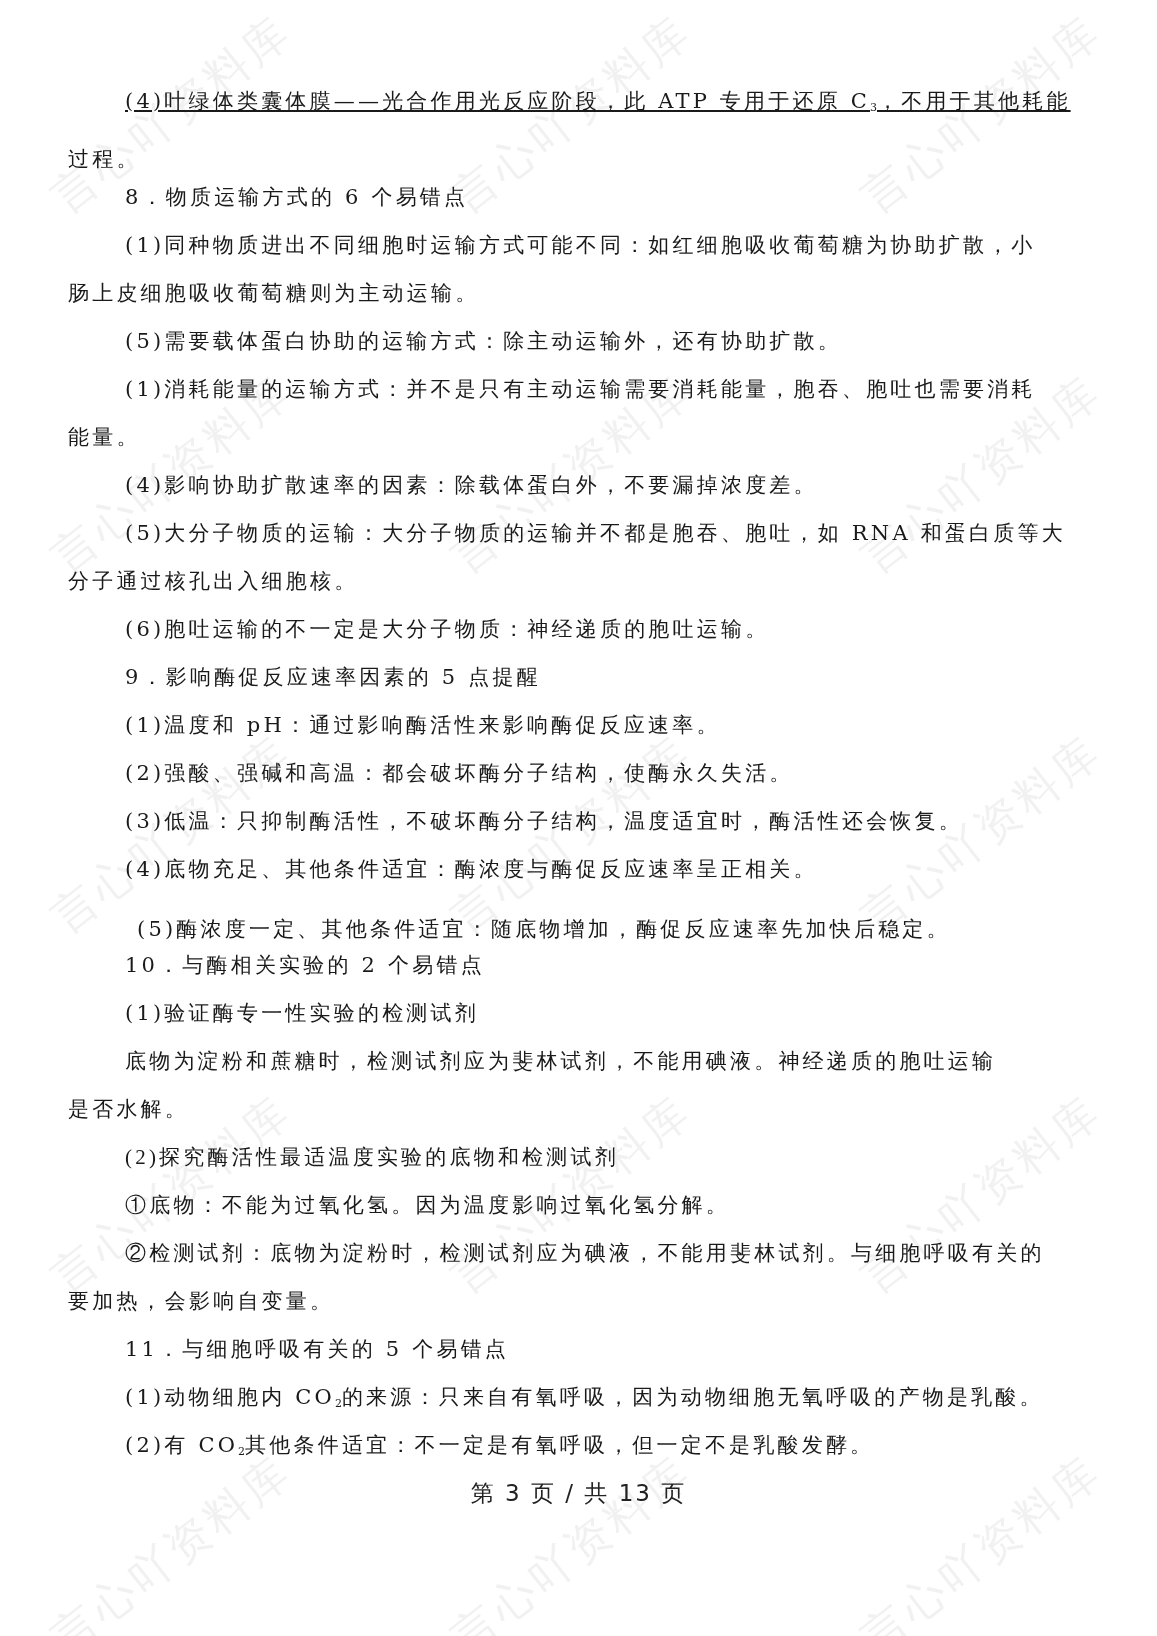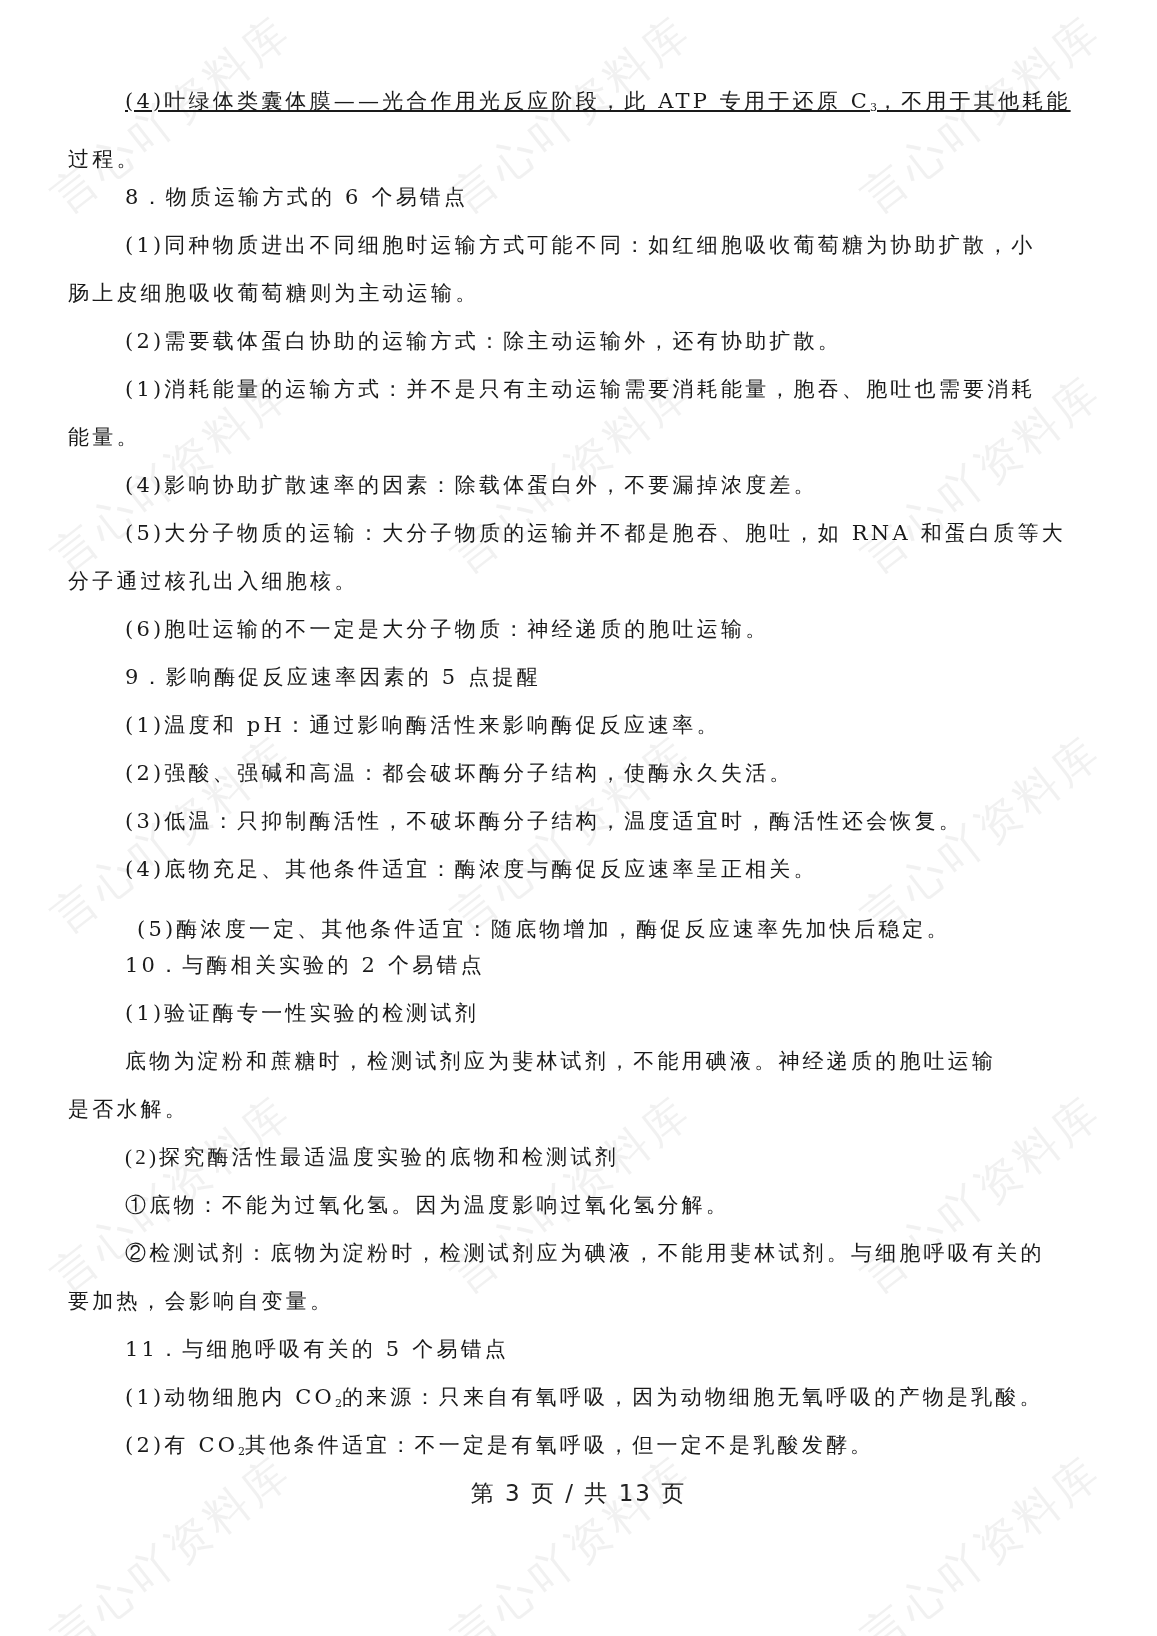--- a/index.html
+++ b/index.html
@@ -84,21 +84,21 @@
   <div class="wm" style="left:440px;top:1620px;">言心吖资料库</div>
   <div class="wm" style="left:850px;top:1620px;">言心吖资料库</div>
 </div>
 
 <div class="page">
   <p class="line indent" style="top:86px;margin:0;text-decoration:underline;"><span>(4)叶绿体类囊体膜——光合作用光反应阶段，此 ATP 专用于还原 C</span><sub>3</sub><span>，不用于其他耗能</span></p>
   <p class="line" style="top:144px;margin:0;">过程。</p>
   <p class="line indent" style="top:182px;margin:0;">8．物质运输方式的 6 个易错点</p>
   <p class="line indent" style="top:230px;margin:0;">(1)同种物质进出不同细胞时运输方式可能不同：如红细胞吸收葡萄糖为协助扩散，小</p>
   <p class="line" style="top:278px;margin:0;">肠上皮细胞吸收葡萄糖则为主动运输。</p>
-  <p class="line indent" style="top:326px;margin:0;">(2)需要载体蛋白协助的运输方式：除主动运输外，还有协助扩散。</p>
+  <p class="line indent" style="top:326px;margin:0;">(5)需要载体蛋白协助的运输方式：除主动运输外，还有协助扩散。</p>
   <p class="line indent" style="top:374px;margin:0;">(1)消耗能量的运输方式：并不是只有主动运输需要消耗能量，胞吞、胞吐也需要消耗</p>
   <p class="line" style="top:422px;margin:0;">能量。</p>
   <p class="line indent" style="top:470px;margin:0;">(4)影响协助扩散速率的因素：除载体蛋白外，不要漏掉浓度差。</p>
   <p class="line indent" style="top:518px;margin:0;">(5)大分子物质的运输：大分子物质的运输并不都是胞吞、胞吐，如 RNA 和蛋白质等大</p>
   <p class="line" style="top:566px;margin:0;">分子通过核孔出入细胞核。</p>
   <p class="line indent" style="top:614px;margin:0;">(6)胞吐运输的不一定是大分子物质：神经递质的胞吐运输。</p>
   <p class="line indent" style="top:662px;margin:0;">9．影响酶促反应速率因素的 5 点提醒</p>
   <p class="line indent" style="top:710px;margin:0;">(1)温度和 pH：通过影响酶活性来影响酶促反应速率。</p>
   <p class="line indent" style="top:758px;margin:0;">(2)强酸、强碱和高温：都会破坏酶分子结构，使酶永久失活。</p>
   <p class="line indent" style="top:806px;margin:0;">(3)低温：只抑制酶活性，不破坏酶分子结构，温度适宜时，酶活性还会恢复。</p>

